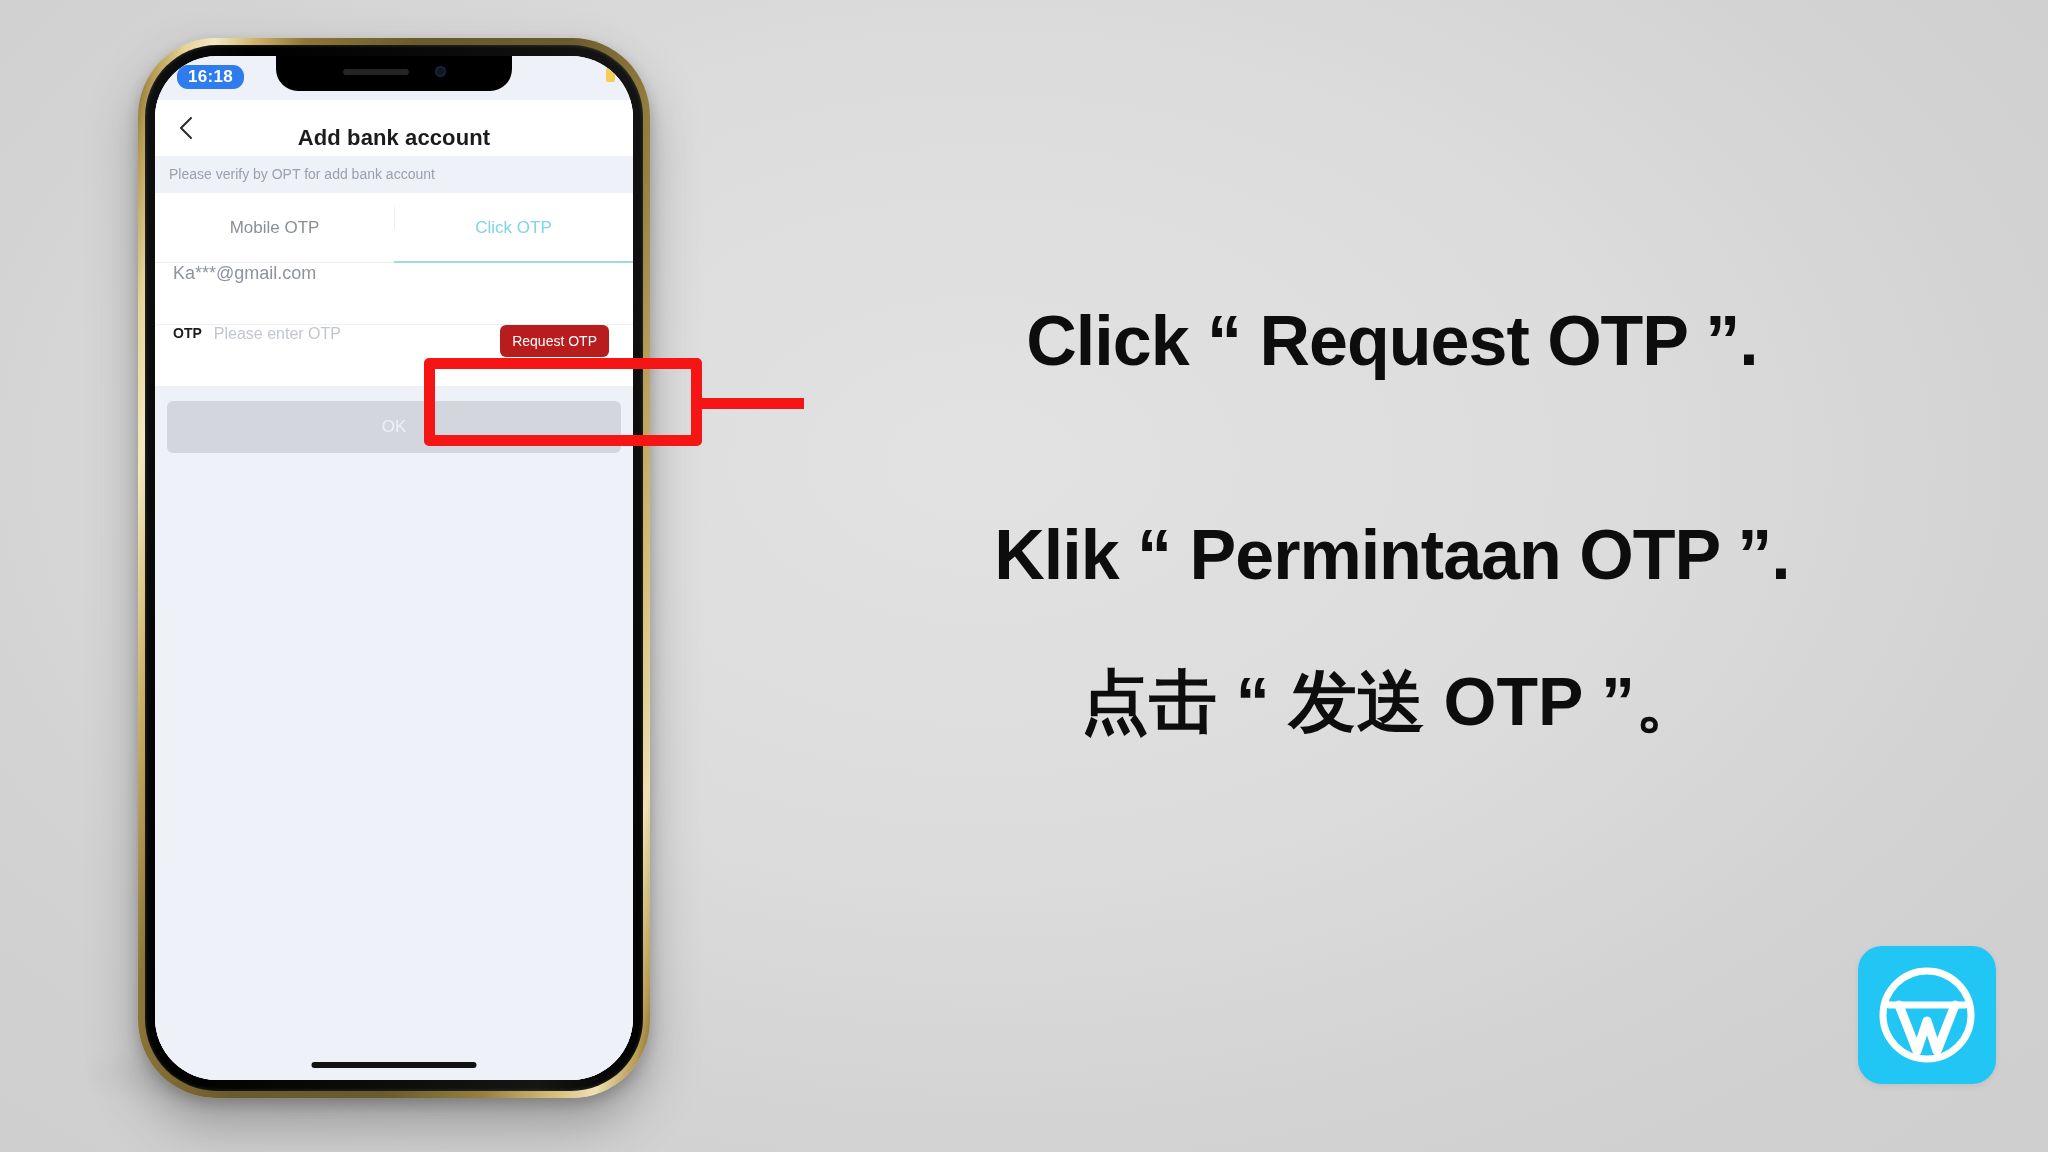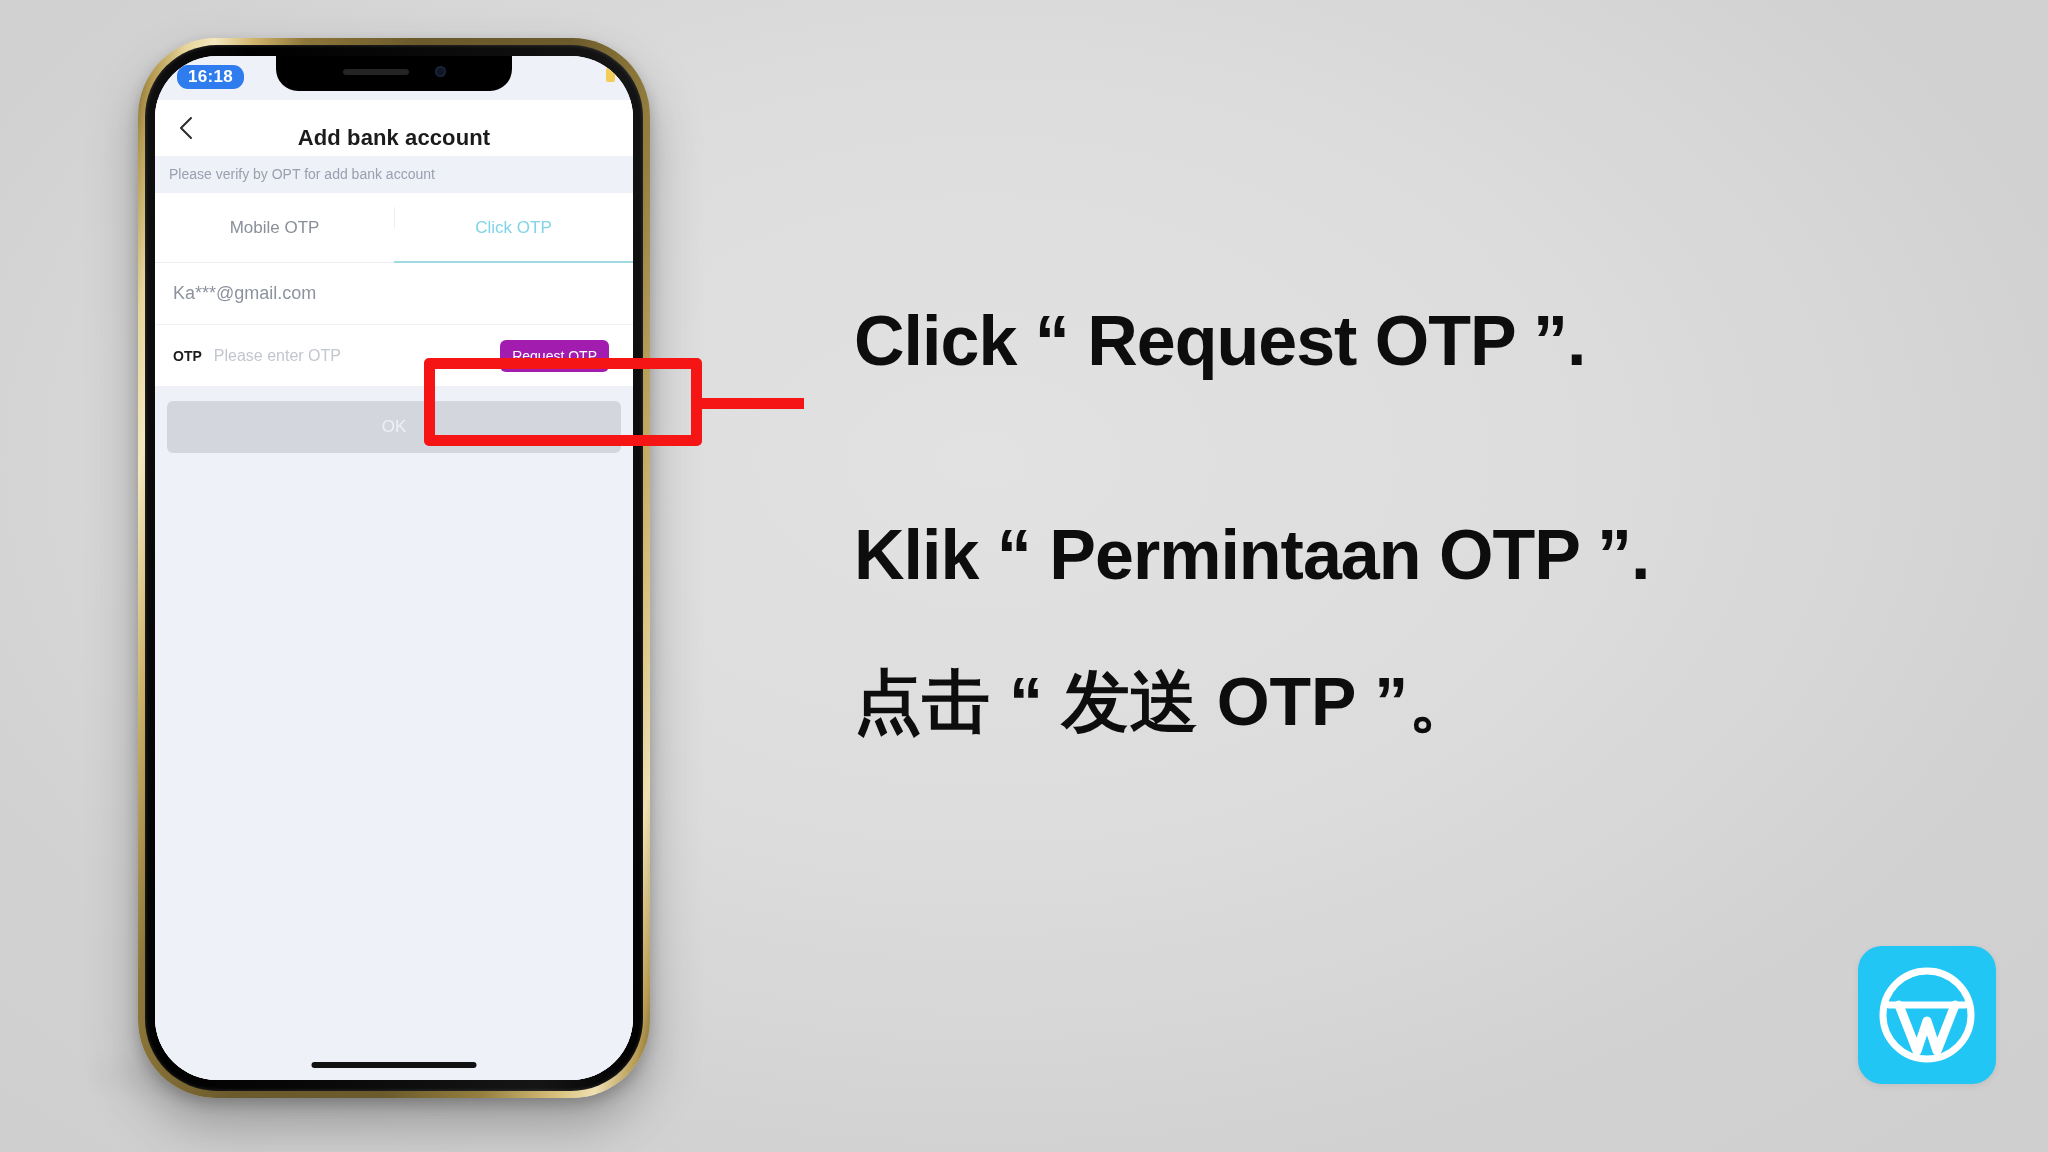--- a/index.html
+++ b/index.html
@@ -223,21 +223,21 @@
     width: 1px;
     height: 22px;
     background: #eceef2;
   }
 
   .field-row {
     flex: none;
     background: #ffffff;
     min-height: 62px;
     display: flex;
-    align-items: center;
+    align-items: flex-start;
     padding: 0 18px;
     border-bottom: 1px solid #f0f0f4;
     position: relative;
   }
   .field-email {
     font-size: 18px;
     color: #8d939e;
   }
   .field-label {
     font-size: 14px;
@@ -250,21 +250,21 @@
     color: #c2c6ce;
     flex: 1;
     border: none;
     background: transparent;
     outline: none;
     font-family: "Liberation Sans", sans-serif;
   }
   .field-input::placeholder { color: #c2c6ce; }
 
   .request-btn {
-    background: #a21caf;
+    background: #b91c1c;
     color: #ffffff;
     font-size: 14px;
     border: none;
     border-radius: 6px;
     padding: 8px 12px;
     cursor: pointer;
     font-family: "Liberation Sans", sans-serif;
     white-space: nowrap;
     margin-left: auto;
     margin-right: 6px;
@@ -319,23 +319,24 @@
     top: 398px;
     width: 104px;
     height: 11px;
     background: #f51515;
     z-index: 90;
   }
 
   
   .instructions {
     position: absolute;
-    left: 854px;
+    left: 822px;
     top: 300px;
     width: 1140px;
+    text-align: center;
   }
   .instr-line {
     color: #0d0d0d;
     font-weight: bold;
     white-space: nowrap;
   }
   .instr-1 { font-size: 70px; line-height: 82px; letter-spacing: -1px; }
   .instr-2 { font-size: 70px; line-height: 82px; letter-spacing: -1px; margin-top: 132px; }
   .instr-3 { font-size: 68px; line-height: 82px; letter-spacing: 0px; margin-top: 64px; }
 

